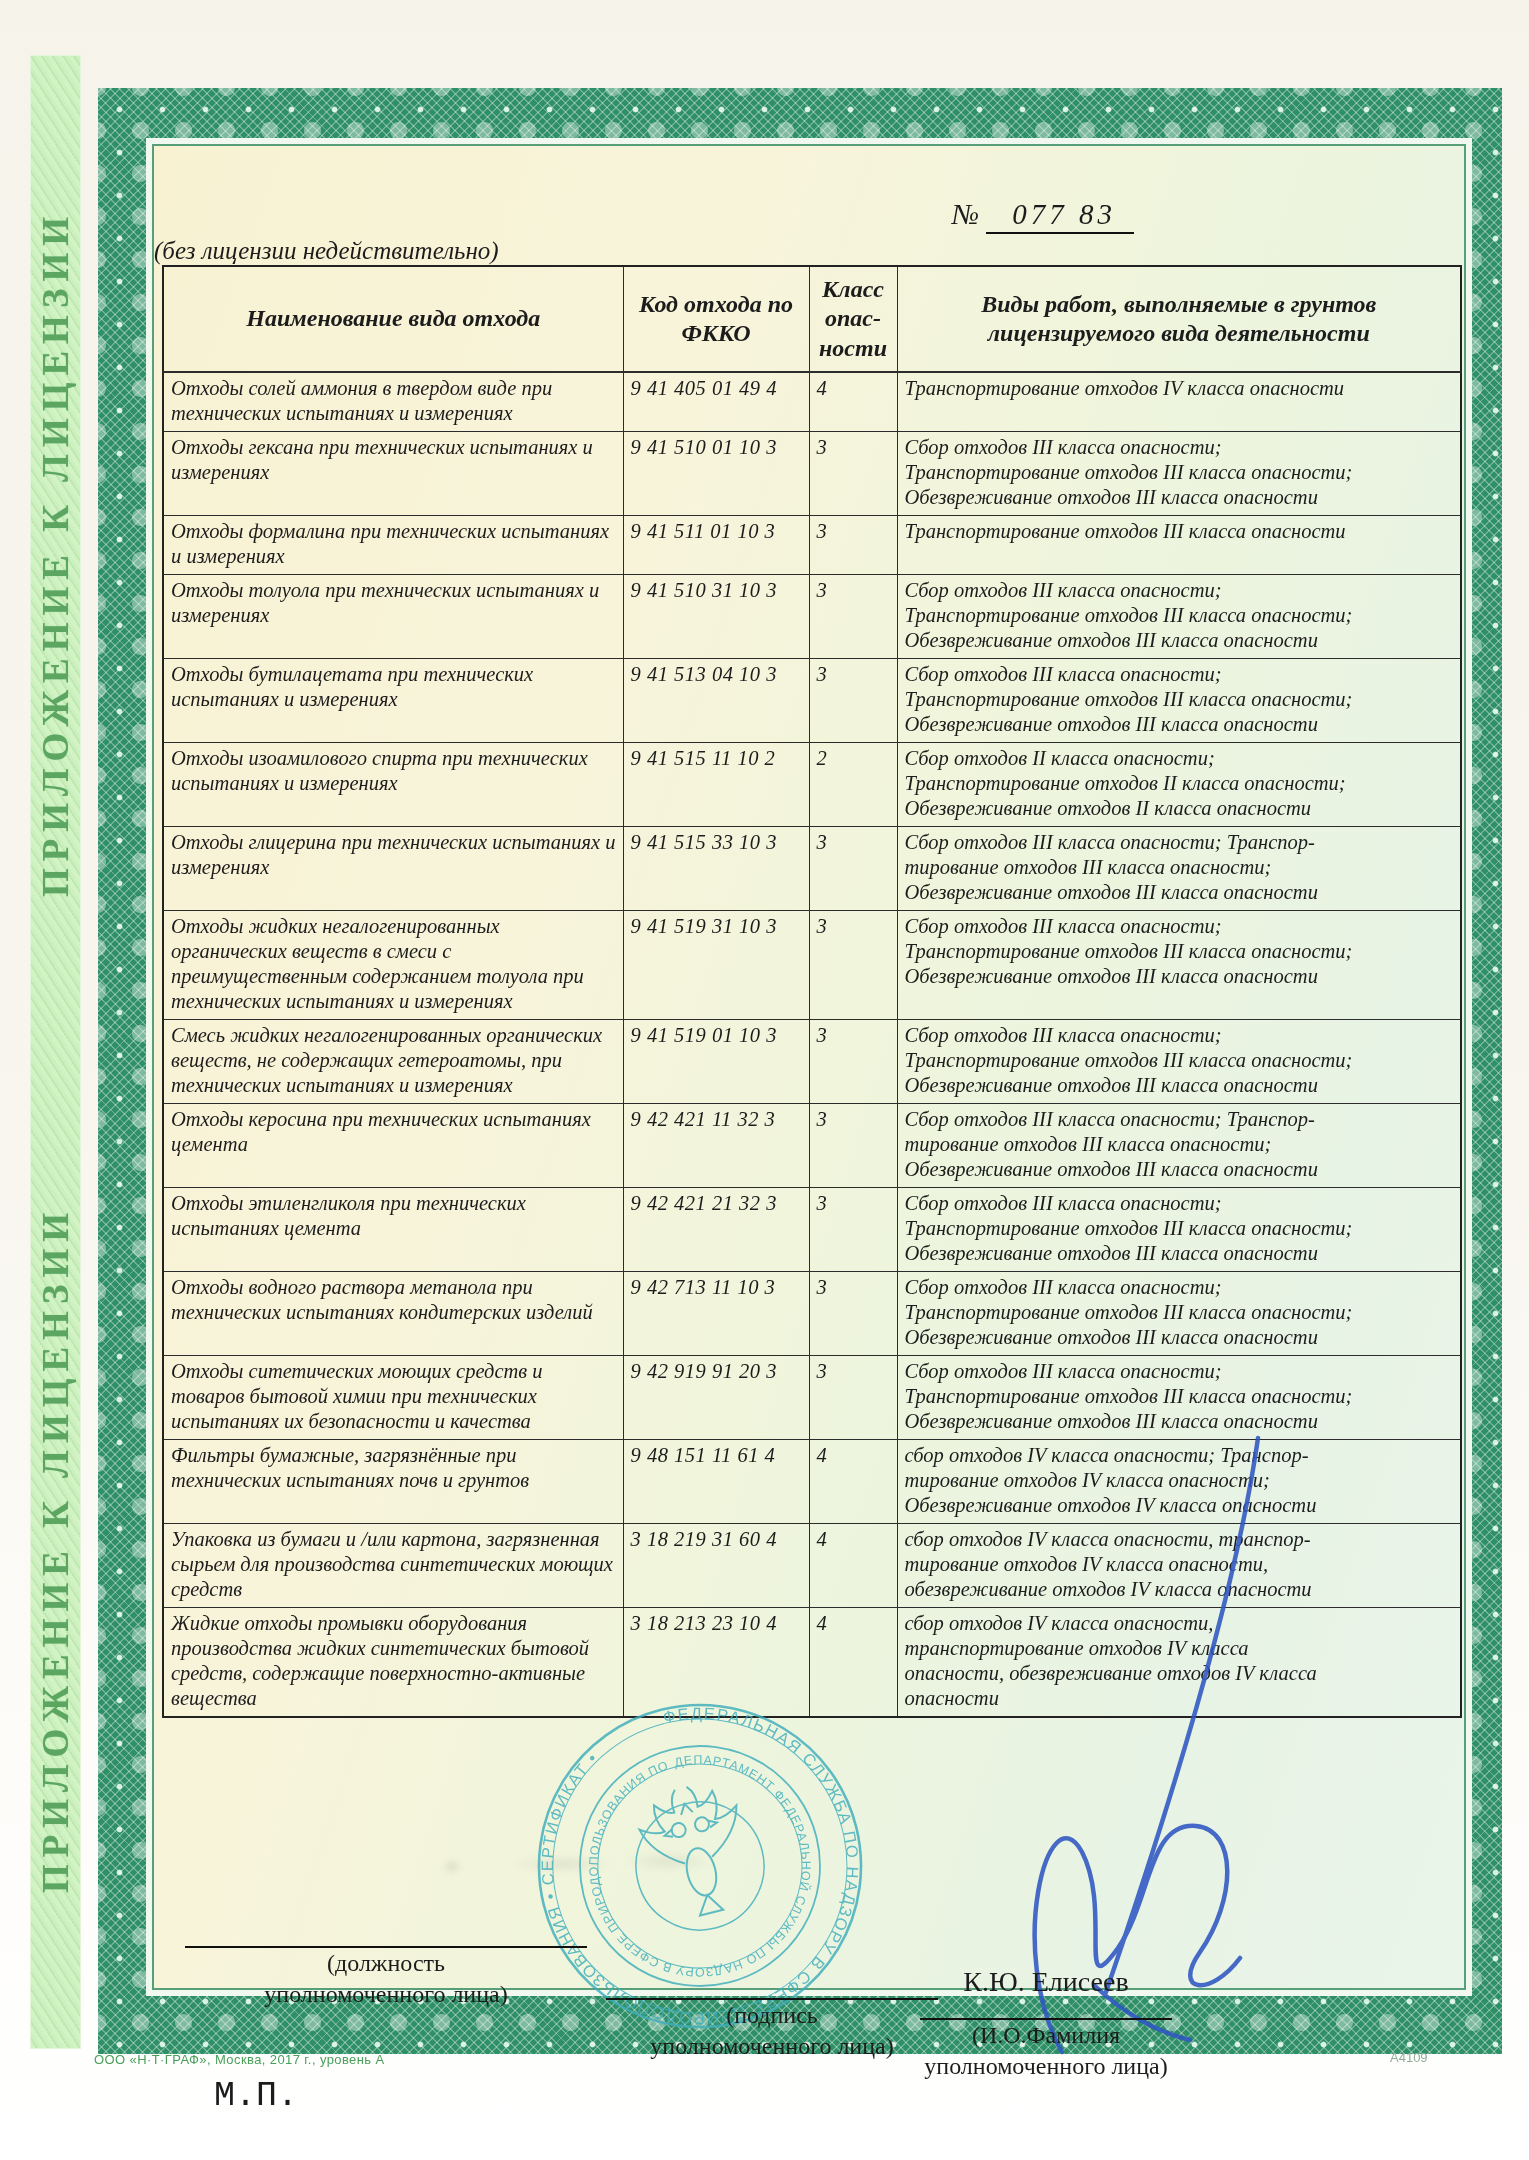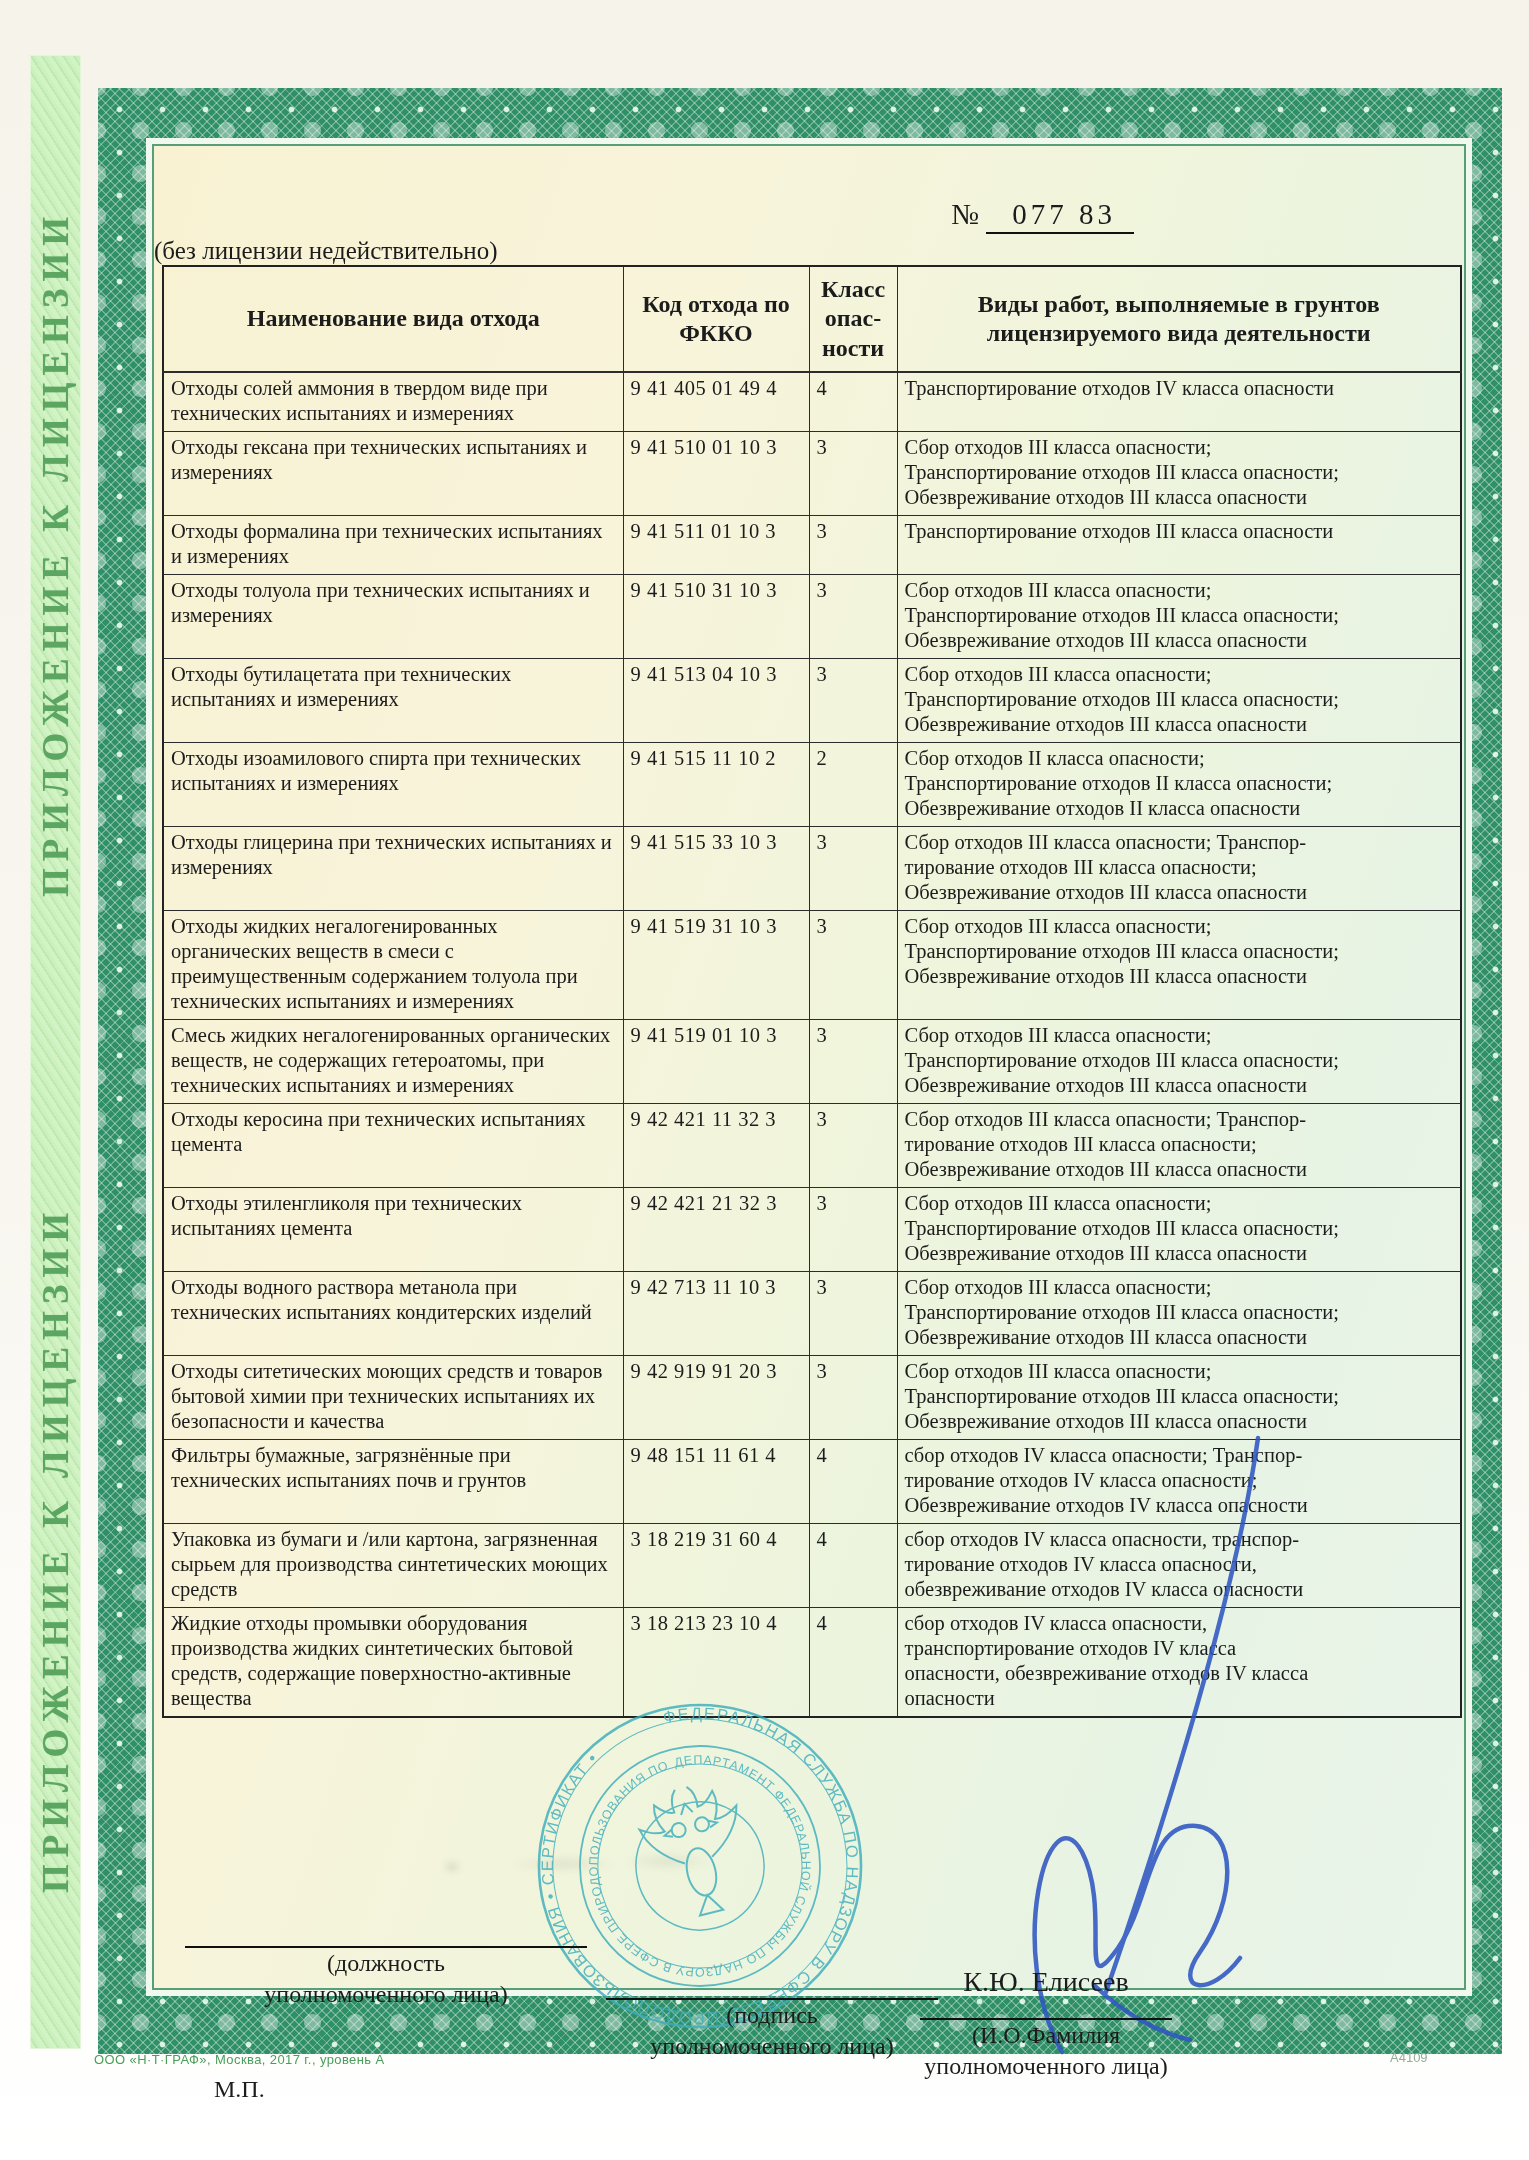--- a/index.html
+++ b/index.html
@@ -17,21 +17,21 @@
   
   .frame{position:absolute;left:98px;top:88px;width:1404px;height:1966px;box-sizing:border-box;
         padding:50px 30px 58px 48px;
         background:
           repeating-linear-gradient(45deg,rgba(255,255,255,.30) 0 1.4px,transparent 1.4px 6.5px),
           repeating-linear-gradient(-45deg,rgba(255,255,255,.30) 0 1.4px,transparent 1.4px 6.5px),
           radial-gradient(circle,rgba(224,246,233,.95) 0 2.2px,transparent 3.4px),
           radial-gradient(circle,rgba(255,255,255,.38) 8px,transparent 9px),
           linear-gradient(#2f8f66,#2f8f66);
         background-size:auto,auto,43px 43px,43px 43px,auto;
-        background-position:0 0,0 0,0 0,21px 21px,0 0;}
+        background-position:0 0,0 0,0 0,21px 21px,0 0;font-style:italic;}
   .inner-line{height:100%;box-sizing:border-box;background:#f1f8ee;padding:6px;}
   .inner{height:100%;box-sizing:border-box;border:2px solid #569f79;position:relative;
         background:linear-gradient(108deg,#f8f2d3 0%,#f8f4da 30%,#eff5dc 55%,#e7f3e4 80%,#eaf5ea 100%);}
   
   .doc-number{margin:52px 330px 0 0;text-align:right;font-size:29px;white-space:nowrap;}
   .doc-number .num{display:inline-block;border-bottom:2.5px solid #111;padding:0 18px 1px 26px;letter-spacing:4px;}
   .doc-note{margin:3px 150px 0 0;text-align:left;font-size:25px;}
   .intro{margin:2px 64px 10px 38px;text-align:center;font-size:25px;line-height:1.3;}
   
   table.waste{margin-left:8px;width:1298px;border-collapse:collapse;table-layout:fixed;}
@@ -58,21 +58,21 @@
   
   .sig-group{position:absolute;text-align:center;font-size:24px;line-height:1.28;}
   .sig-title{font-size:30px;white-space:nowrap;}
   .sig-line{border-bottom:2.2px solid #101010;height:0;}
   .sig-left{left:185px;top:1946px;width:402px;}
   .sig-left .sig-title{margin-bottom:3px;}
   .sig-mid{left:606px;top:1964px;width:332px;}
   .sig-mid .sig-line{margin-top:34px;}
   .sig-right{left:920px;top:1964px;width:252px;}
   .sig-right .sig-title{font-size:28px;margin-bottom:18px;}
-  .mp{position:absolute;left:214px;top:2076px;font-size:24px;}
+  .mp{position:absolute;left:214px;top:2076px;font-size:35px;font-family:Liberation Mono, monospace;}
   .printer{position:absolute;left:94px;top:2052px;font-size:13px;color:#4aa05a;
         font-family:"Liberation Sans","DejaVu Sans",sans-serif;letter-spacing:.4px;}
   .form-code{position:absolute;left:1390px;top:2050px;font-size:13px;color:#93ac99;
         font-family:"Liberation Sans","DejaVu Sans",sans-serif;}
 </style>
 </head>
 <body>
 
 <div class="page">
 

